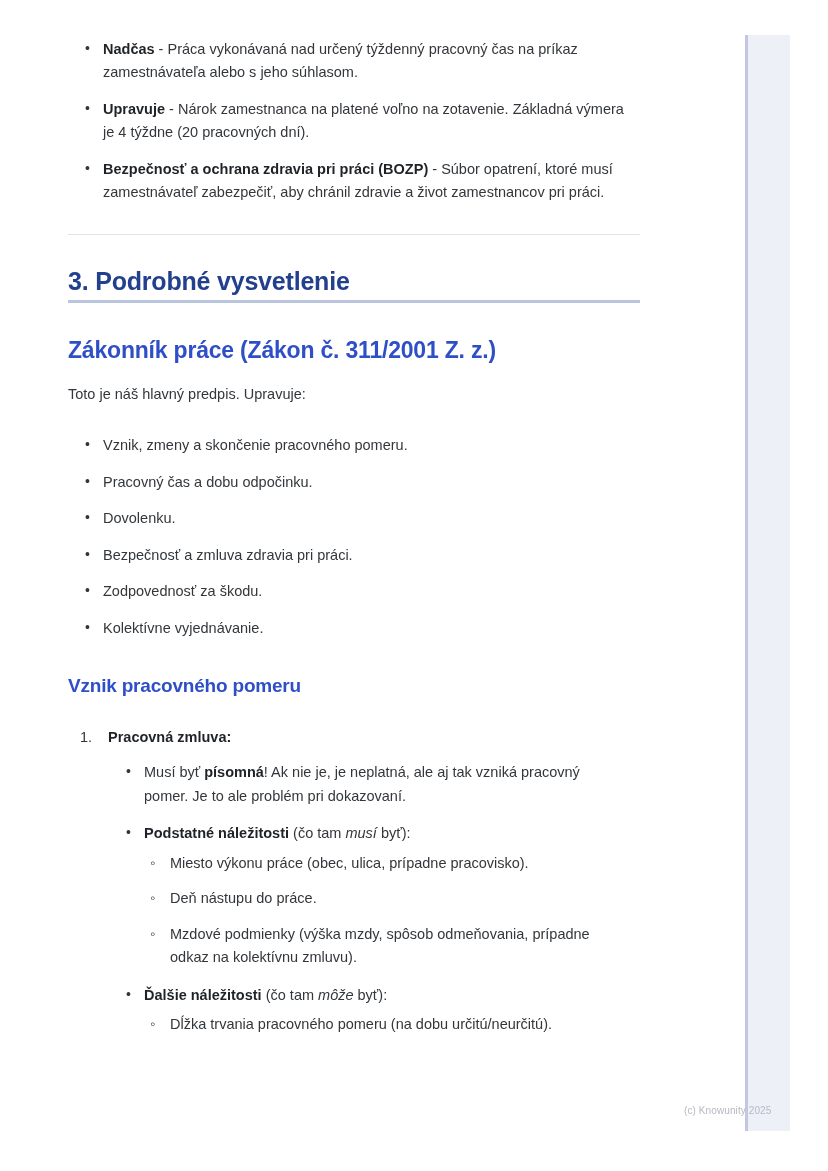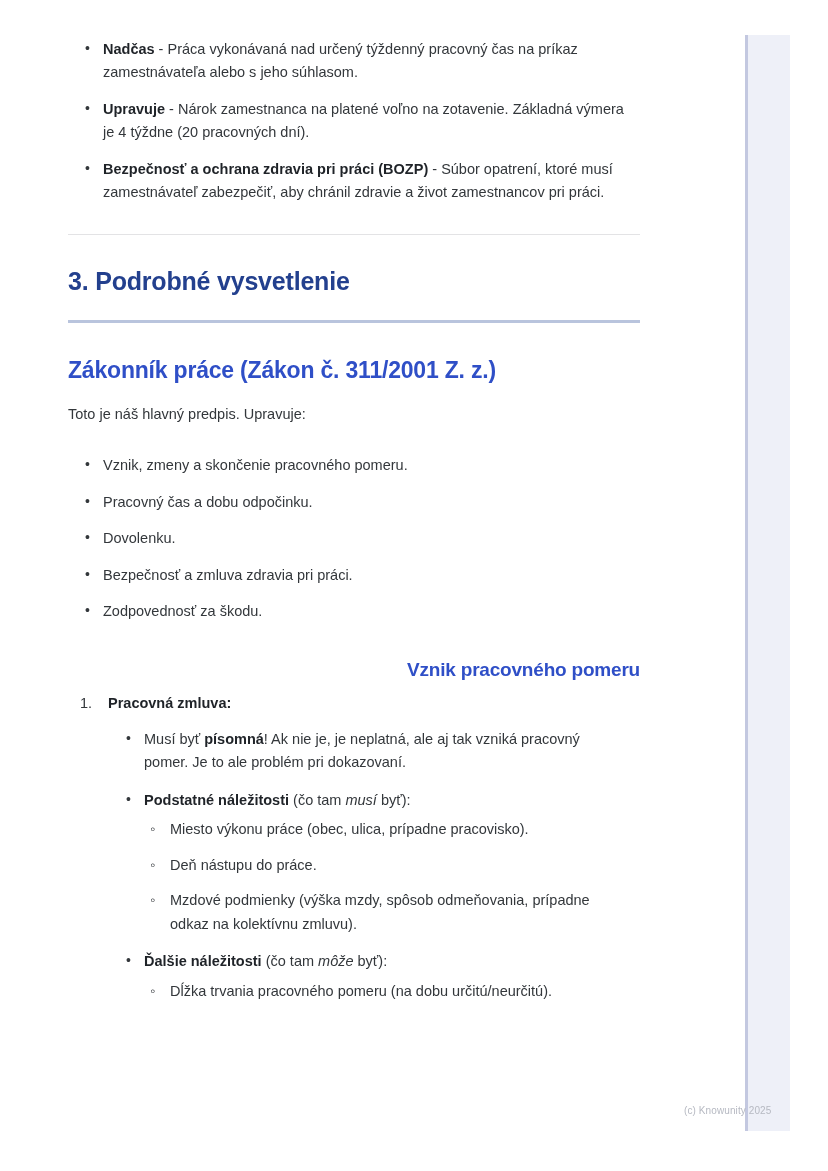--- a/index.html
+++ b/index.html
@@ -130,42 +130,41 @@
     margin: 29px 0 31px 0;
     width: 100%;
   }
 
   h2.h2 {
     font-size: 25px;
     font-weight: bold;
     color: #23408e;
     margin: 8px 0 0 0;
     letter-spacing: -0.2px;
-    padding-bottom: 24px;
+    padding-bottom: 4px;
     border-bottom: 3px solid #b9c4dd;
     line-height: 1.2;
   }
 
   h3.h3 {
     font-size: 23px;
     font-weight: bold;
     color: #2f4fc7;
     margin: 33px 0 18px 0;
     letter-spacing: -0.2px;
     line-height: 1.25;
   }
 
   h4.h4 {
     font-size: 19px;
     font-weight: bold;
     color: #2f4fc7;
-    margin: 34px 0 11px 0;
+    margin: 34px 0 28px 0;
     letter-spacing: -0.2px;
     line-height: 1.25;
-    text-align: right;
   }
 
   .spacer-sm { height: 14px; }
 
   
   #footer {
     position: absolute;
     left: 684px;
     top: 1105px;
     font-size: 10px;
@@ -202,20 +201,21 @@
   <p class="para">Toto je náš hlavný predpis. Upravuje:</p>
 
   <div class="spacer-sm"></div>
 
   <ul class="bul">
     <li><span>Vznik, zmeny a skončenie pracovného pomeru.</span></li>
     <li><span>Pracovný čas a dobu odpočinku.</span></li>
     <li><span>Dovolenku.</span></li>
     <li><span>Bezpečnosť a zmluva zdravia pri práci.</span></li>
     <li><span>Zodpovednosť za škodu.</span></li>
+    <li><span>Kolektívne vyjednávanie.</span></li>
   </ul>
 
   <h4 class="h4">Vznik pracovného pomeru</h4>
 
   <ol class="num">
     <li>
       <span class="olmark">1.</span>
       <span class="b">Pracovná zmluva:</span>
 
       <ul class="bul">

